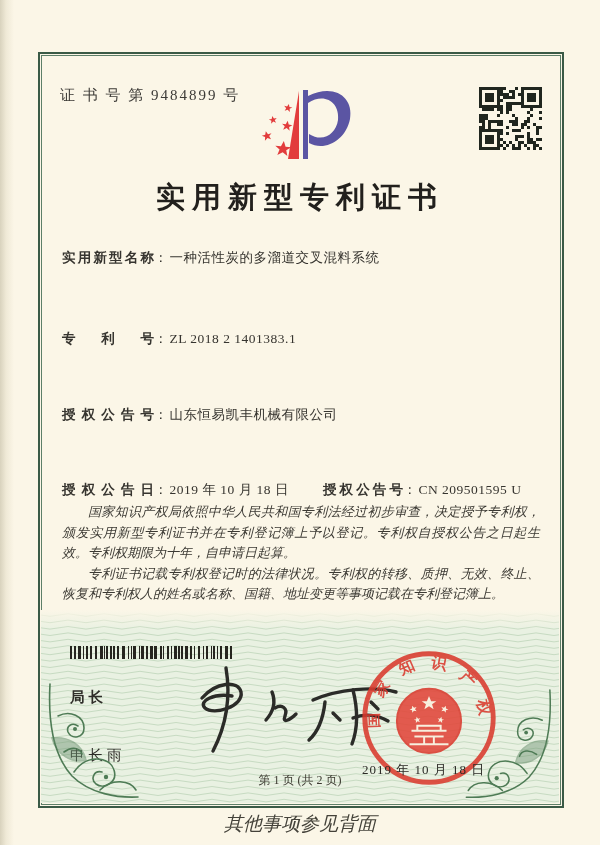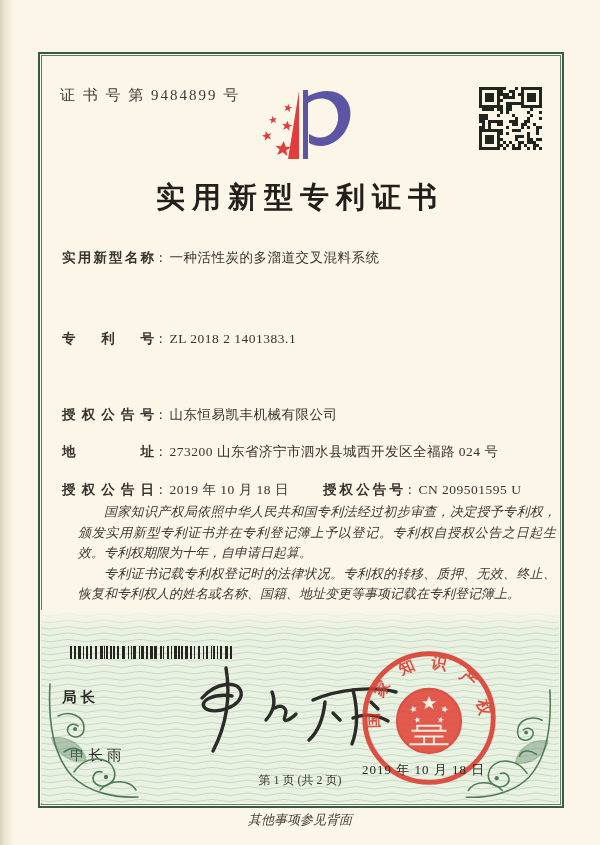--- a/index.html
+++ b/index.html
@@ -12,27 +12,27 @@
   .frame-inner{position:absolute;left:1px;top:1px;right:1px;bottom:1px;border:1px solid #5d7f68;}
   .certno{left:60px;top:86px;font-size:15px;letter-spacing:2px;color:#3c3a36;}
   .title{left:0;top:178px;width:100%;text-align:center;font-size:29px;font-weight:bold;
          letter-spacing:7px;color:#22201d;}
   .row{left:62px;right:56px;font-size:13.5px;color:#36342f;white-space:nowrap;}
   .lbl{display:inline-block;width:92px;text-align:justify;text-align-last:justify;vertical-align:top;font-weight:bold;}
   .sep{display:inline-block;margin:0 2px 0 0;}
   .val{letter-spacing:0.5px;}
   .grant2{margin-left:34px;}
   .paras{left:62px;width:478px;top:502px;font-size:13px;line-height:20.5px;
-         font-style:italic;text-align:justify;color:#3b3933;margin-left:16px;}
+         font-style:italic;text-align:justify;color:#3b3933;}
   .paras p{margin:0;text-indent:2em;}
-  .sig-title{left:62px;top:688px;font-size:14.5px;letter-spacing:4px;color:#2e2c28;font-weight:bold;}
+  .sig-title{left:70px;top:688px;font-size:14.5px;letter-spacing:4px;color:#2e2c28;font-weight:bold;}
   .sig-name{left:70px;top:746px;font-size:14.5px;letter-spacing:4px;color:#2e2c28;font-weight:normal;}
   .seal-date{left:362px;top:761px;font-size:13px;letter-spacing:1px;color:#2b2a26;z-index:6;}
   .pageno{left:0;top:772px;width:100%;text-align:center;font-size:12px;color:#3a382f;}
-  .footnote{left:0;top:811px;width:100%;text-align:center;font-size:13px;font-style:italic;color:#44423a;}
+  .footnote{left:0;top:811px;width:100%;text-align:center;font-size:19px;font-style:italic;color:#44423a;}
   .wavefade{left:41px;top:610px;width:518px;height:20px;
             background:linear-gradient(#fbf6e7,rgba(251,246,231,0));z-index:2;}
   svg{display:block;}
   .z1{z-index:1}.z3{z-index:3}.z5{z-index:5}
 </style>
 </head>
 <body>
 
 <div class="page">
 
@@ -284,23 +284,20 @@
 
   <div class="abs row" style="top:249px;">
     <span class="lbl">实用新型名称</span><span class="sep">：</span><span class="val">一种活性炭的多溜道交叉混料系统</span>
   </div>
   <div class="abs row" style="top:330px;">
     <span class="lbl">专利号</span><span class="sep">：</span><span class="val">ZL 2018 2 1401383.1</span>
   </div>
   <div class="abs row" style="top:406px;">
     <span class="lbl">授权公告号</span><span class="sep">：</span><span class="val">山东恒易凯丰机械有限公司</span>
   </div>
-  <div class="abs row" style="top:443px;">
-    <span class="lbl">地址</span><span class="sep">：</span><span class="val">273200 山东省济宁市泗水县城西开发区全福路 024 号</span>
-  </div>
   <div class="abs row" style="top:481px;">
     <span class="lbl">授权公告日</span><span class="sep">：</span><span class="val">2019 年 10 月 18 日</span><span class="grant2 lbl" style="width:80px;">授权公告号</span><span class="sep">：</span><span class="val">CN 209501595 U</span>
   </div>
 
   <div class="abs paras">
     <p>国家知识产权局依照中华人民共和国专利法经过初步审查，决定授予专利权，颁发实用新型专利证书并在专利登记簿上予以登记。专利权自授权公告之日起生效。专利权期限为十年，自申请日起算。</p>
     <p>专利证书记载专利权登记时的法律状况。专利权的转移、质押、无效、终止、恢复和专利权人的姓名或名称、国籍、地址变更等事项记载在专利登记簿上。</p>
   </div>
 
   <svg id="waves" class="abs z1" style="left:41px;top:610px;" width="518" height="193" viewBox="0 0 518 193">

